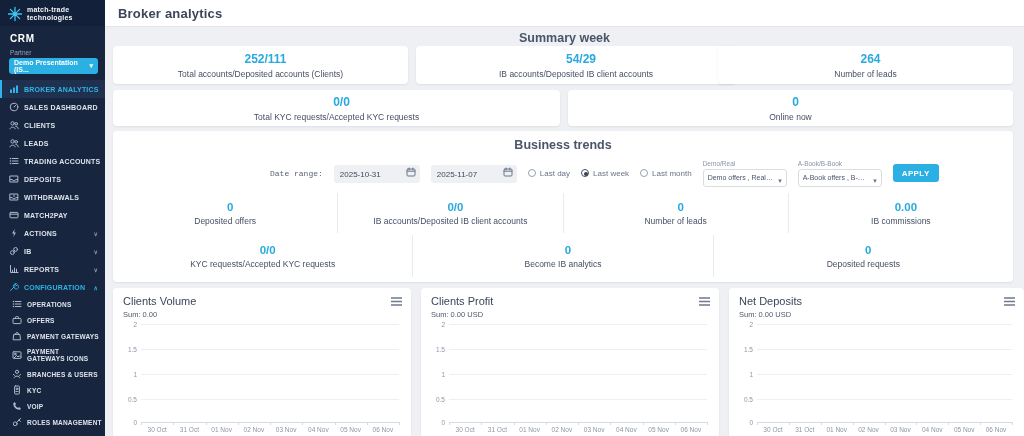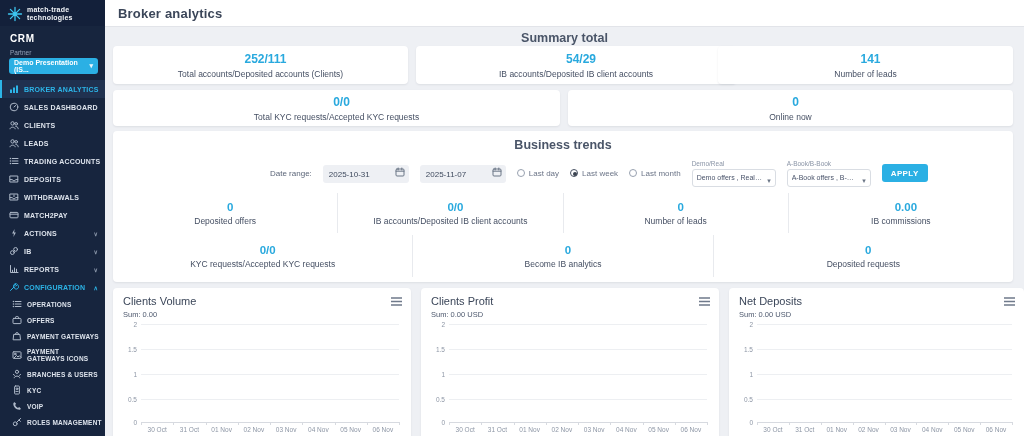--- a/index.html
+++ b/index.html
@@ -44,21 +44,21 @@
     font-size:12.5px; font-weight:600; color:#4a5568; }
   .card { position:absolute; background:#fff; border-radius:4px; box-shadow:0 1px 2px rgba(40,50,70,.09); }
   .stat-val { font-size:12px; font-weight:700; color:#29a9de; text-align:center;padding-left:10px; }
   .stat-lbl { font-size:8.5px; color:#454f63; text-align:center; margin-top:3px; }
   .sum-card { display:flex; flex-direction:column; justify-content:center; }
 
   
   .bt-card { left:113px; top:131px; width:900px; height:151px; }
   .bt-title { text-align:center; font-size:12.5px; font-weight:600; color:#4a5568; margin-top:7px; }
   .bt-controls { position:absolute; left:157px; top:27px; height:30px; display:flex; align-items:center; gap:11px; }
-  .dr-label { font-size:8px; color:#5b6578; }
+  .dr-label { font-size:8px; color:#5b6578;font-family:Liberation Mono, monospace; }
   .dinput-wrap { position:relative; }
   .dinput { width:86px; height:18px; background:#eef0f4; border:none; border-radius:3px;
     font-size:8px; color:#3f4a5e; padding:0 18px 0 6px; font-family:"Liberation Sans",sans-serif; }
   .cal { position:absolute; right:4px; top:4px; width:10px; height:10px; color:#6b7686; }
   .radio-item { display:flex; align-items:center; gap:4px; cursor:pointer; }
   .rdot { width:8px; height:8px; border:1px solid #98a1b0; border-radius:50%; position:relative; background:#fff; }
   .radio-item.sel .rdot { border-color:#495263; }
   .radio-item.sel .rdot::after { content:""; position:absolute; left:1.5px; top:1.5px; width:4px; height:4px;
     border-radius:50%; background:#39424f; }
   .rlabel { font-size:8px; color:#6b7487; }
@@ -318,32 +318,32 @@
         <span class="lbl">ROLES MANAGEMENT</span>
       </div>
     </div>
   </div>
 </div>
 
 <div class="topbar">
   <div class="page-title">Broker analytics</div>
 </div>
 
-<div class="section-title" style="top:31px">Summary total</div>
+<div class="section-title" style="top:31px">Summary week</div>
 
 <div class="card sum-card" style="left:113px; top:46px; width:295px; height:38px;">
   <div class="stat-val">252/111</div>
   <div class="stat-lbl">Total accounts/Deposited accounts (Clients)</div>
 </div>
 <div class="card sum-card" style="left:416px; top:46px; width:320px; height:38px;">
   <div class="stat-val">54/29</div>
   <div class="stat-lbl">IB accounts/Deposited IB client accounts</div>
 </div>
 <div class="card sum-card" style="left:718px; top:46px; width:295px; height:38px;">
-  <div class="stat-val">141</div>
+  <div class="stat-val">264</div>
   <div class="stat-lbl">Number of leads</div>
 </div>
 <div class="card sum-card" style="left:113px; top:90px; width:447px; height:36px;">
   <div class="stat-val">0/0</div>
   <div class="stat-lbl">Total KYC requests/Accepted KYC requests</div>
 </div>
 <div class="card sum-card" style="left:568px; top:90px; width:445px; height:36px;">
   <div class="stat-val">0</div>
   <div class="stat-lbl">Online now</div>
 </div>

